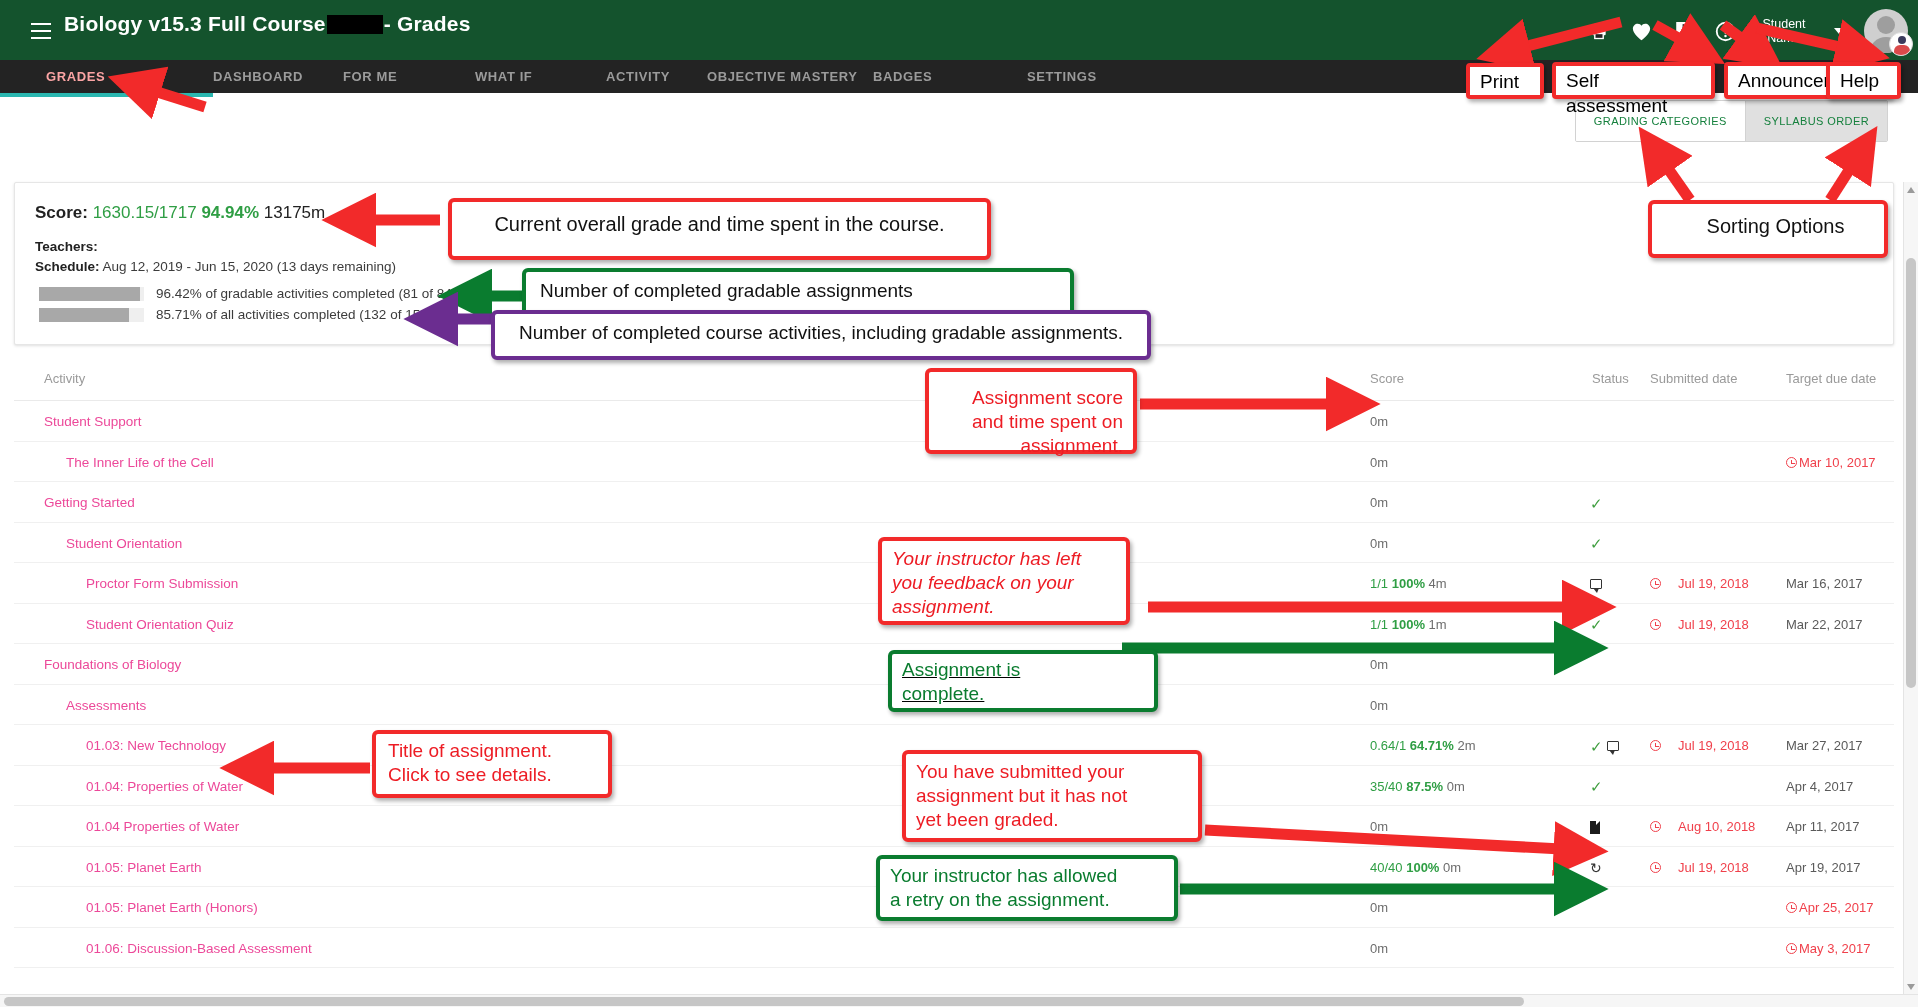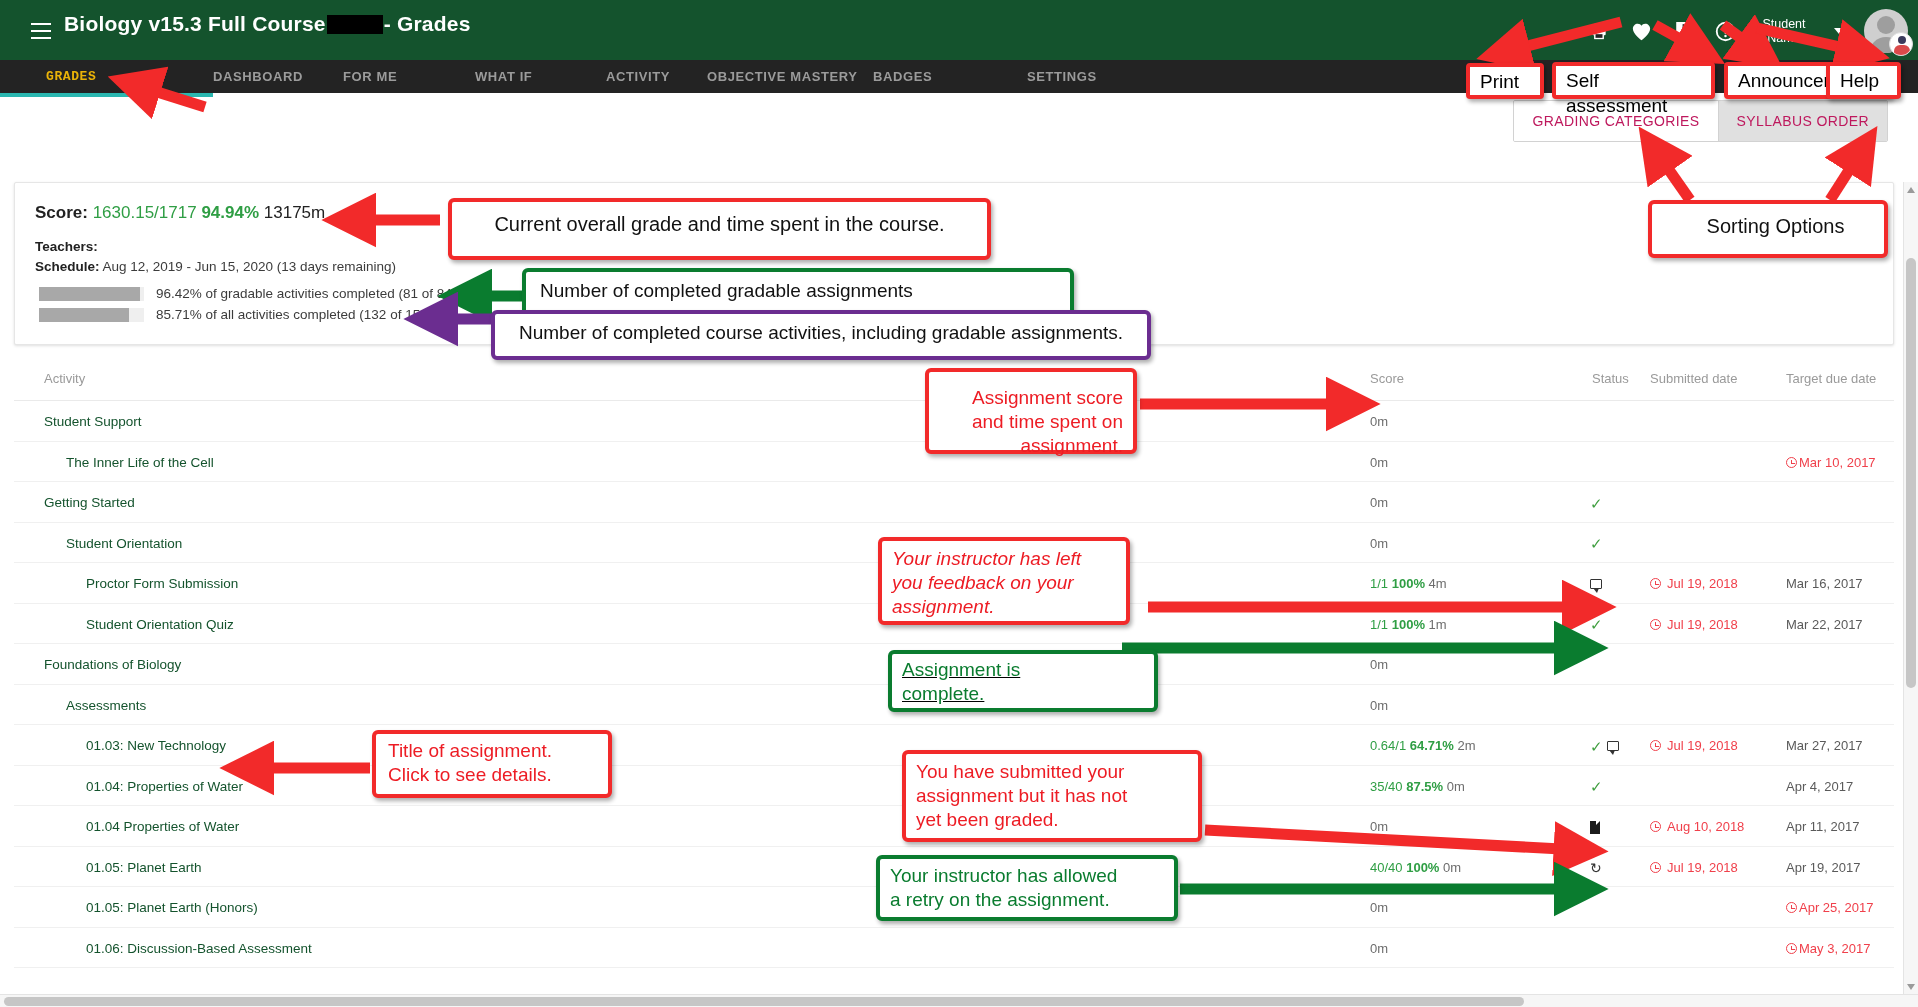--- a/index.html
+++ b/index.html
@@ -60,35 +60,35 @@
   
   .navbar {
     position: absolute; left: 0; top: 60px; width: 1918px; height: 33px;
     background: #232323;
   }
   .navtabs { display: flex; align-items: center; height: 33px; padding-left: 46px; }
   .navtab {
     color: #9b9b9b; font-size: 13px; font-weight: bold; letter-spacing: .6px;
     padding: 0 0; margin-right: 0; white-space: nowrap;
   }
-  .navtab.active { color: #eab308; font-family: Liberation Mono, monospace; }
+  .navtab.active { color: #fca5a5; }
   .navunderline {
     position: absolute; left: 0; top: 93px; width: 213px; height: 4px; background: #2ab7b0;
   }
   .navstrip { position:absolute; left:0; top:93px; width:1918px; height:4px; background:#ffffff; }
 
   
   .sortbar { position: absolute; left: 0; top: 97px; width: 1918px; height: 51px; background: #fff; }
   .sort-group {
     position: absolute; right: 30px; top: 3px; display: flex;
     border: 1px solid #d2d2d2; border-radius: 2px; overflow: hidden; height: 42px;
   }
   .sort-btn {
     display: flex; align-items: center; justify-content: center;
-    padding: 0 18px; font-size: 14px; color: #be185d; letter-spacing: .4px;
+    padding: 0 18px; font-size: 11px; color: #15803d; letter-spacing: .4px;
     background: #e0e0e0; height: 100%;
   }
   .sort-btn.active { background: #ffffff; }
   .sort-divider { width: 1px; background: #d2d2d2; }
 
   
   .summary-card {
     position: absolute; left: 14px; top: 182px; width: 1880px; height: 163px;
     background: #fff; border: 1px solid #e6e6e6; border-radius: 2px;
     box-shadow: 0 1px 3px rgba(0,0,0,.13);
@@ -110,30 +110,30 @@
   .table-wrap { position: absolute; left: 14px; top: 355px; width: 1880px; height: 640px; background:#fff; }
   .thead { height: 46px; border-bottom: 1px solid #eaeaea; position: relative; }
   .th { position: absolute; top: 16px; font-size: 13px; color: #9a9a9a; }
   .col-activity { left: 30px; }
   .col-score { left: 1356px; }
   .col-status { left: 1578px; }
   .col-sub { left: 1636px; }
   .col-due { left: 1772px; }
 
   .trow { position: relative; height: 40.5px; border-bottom: 1px solid #f0f0f0; }
-  .c-name { position: absolute; top: 13px; font-size: 13.5px; color: #14532d; white-space: nowrap; }
+  .c-name { position: absolute; top: 13px; font-size: 13.5px; color: #ec4899; white-space: nowrap; }
   .lvl0 .c-name { left: 30px; }
   .lvl1 .c-name { left: 52px; }
   .lvl2 .c-name { left: 72px; }
   .c-score { position: absolute; left: 1356px; top: 13px; font-size: 13px; color: #6d6d6d; white-space: nowrap; }
   .c-score .pts { color: #2f9e44; }
   .c-score .pp { color: #2f9e44; font-weight: bold; }
   .c-score .mm { color: #6d6d6d; }
   .c-status { position: absolute; left: 1576px; top: 11px; width: 60px; height: 20px; display: flex; align-items: center; gap: 4px; }
-  .c-sub { position: absolute; left: 1636px; top: 13px; font-size: 13px; color: #f0404b; white-space: nowrap; display:flex; align-items:center; gap:6px;justify-content:space-between; }
+  .c-sub { position: absolute; left: 1636px; top: 13px; font-size: 13px; color: #f0404b; white-space: nowrap; display:flex; align-items:center; gap:17px;justify-content:space-between; }
   .c-due { position: absolute; left: 1772px; top: 13px; font-size: 13px; color: #5a5a5a; white-space: nowrap; display:flex; align-items:center; gap:2px; }
   .c-due.overdue { color: #f0404b; }
   .clock { width: 11px; height: 11px; border: 1.4px solid currentColor; border-radius: 50%; position: relative; display:inline-block; }
   .clock::after { content:""; position:absolute; left:4px; top:2px; width:1.3px; height:4px; background: currentColor; }
   .clock::before { content:""; position:absolute; left:4.4px; top:5px; width:3.5px; height:1.3px; background: currentColor; }
   .tick { color: #3f9e3f; font-size: 15px; line-height: 15px; }
   .speech { width: 12px; height: 10px; border: 1.4px solid #333; border-radius: 1px; position: relative; display:inline-block; }
   .speech::after { content:""; position:absolute; left:1.5px; bottom:-5px; width:0;height:0; border-left:4px solid transparent; border-right:2px solid transparent; border-top:5px solid #333; }
   .docicon { width: 10px; height: 13px; background: #1c1c1c; position: relative; display:inline-block; }
   .docicon::after { content:""; position:absolute; right:0; top:0; border-left:4px solid #fff; border-bottom:4px solid transparent; }

